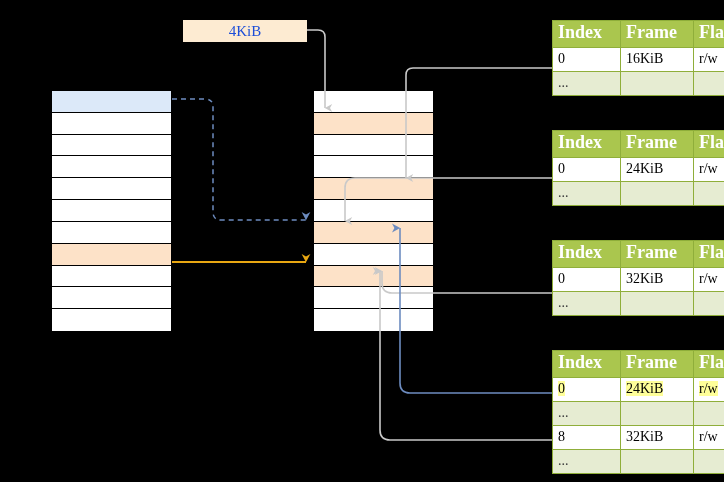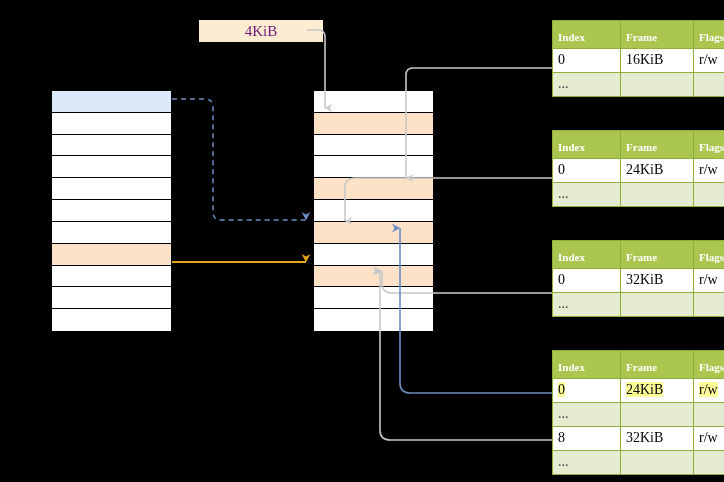--- a/index.html
+++ b/index.html
@@ -39,23 +39,23 @@
     border: 1px solid #8fae3a;
     background: #ffffff;
     font-size: 14px;
     table-layout: fixed;
   }
   .pagetable th {
     background: #aac64e;
     color: #ffffff;
     font-weight: bold;
     text-align: left;
-    padding: 10px 5px 3px 5px;
+    padding: 0 5px 3px 5px;
     border: 1px solid #8fae3a;
-    font-size: 11px;
+    font-size: 18px;
     line-height: 1.25;
     white-space: nowrap;
   }
   .pagetable td {
     border: 1px solid #8fae3a;
     padding: 2px 5px 3px 5px;
     background: #ffffff;
     color: #000000;
     line-height: 1.25;
     height: 18px;
@@ -64,26 +64,25 @@
   .pagetable tr.ellipsis td {
     background: #e6ecd2;
     color: #3a3a3a;
   }
   .hl { background: #ffff99; }
 
   
   .tag {
     position: absolute;
     background: #fdebd2;
-    color: #701a75;
+    color: #1d4ed8;
     text-align: center;
     font-size: 15px;
     line-height: 22px;
     white-space: nowrap;
-    margin-left: 16px;
   }
 
   svg.wires {
     position: absolute;
     left: 0; top: 0;
     width: 724px;
     height: 482px;
     pointer-events: none;
   }
 </style>

